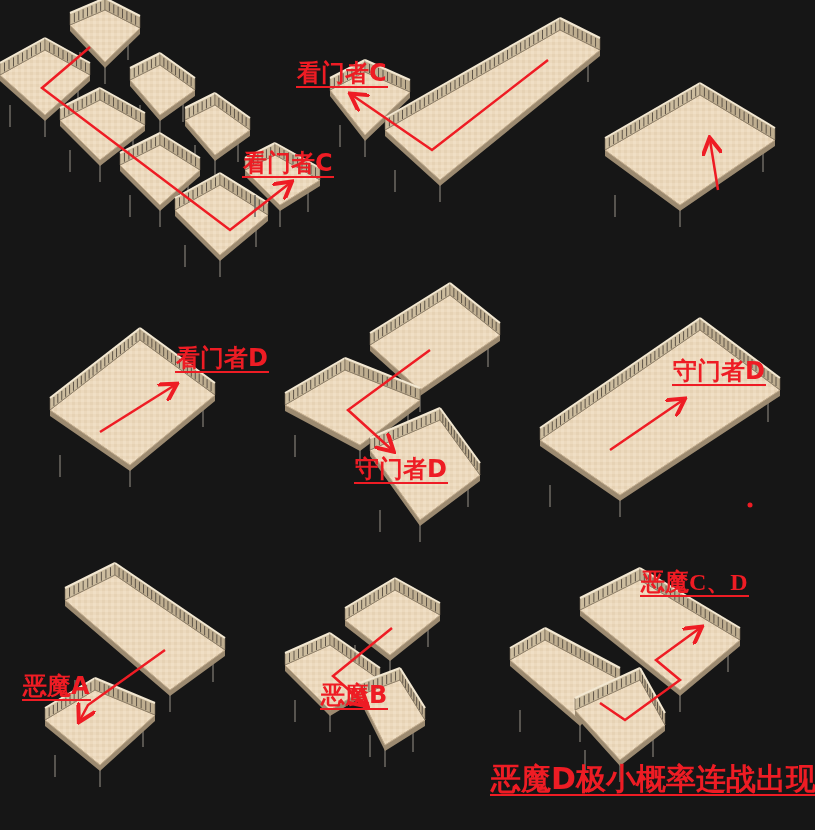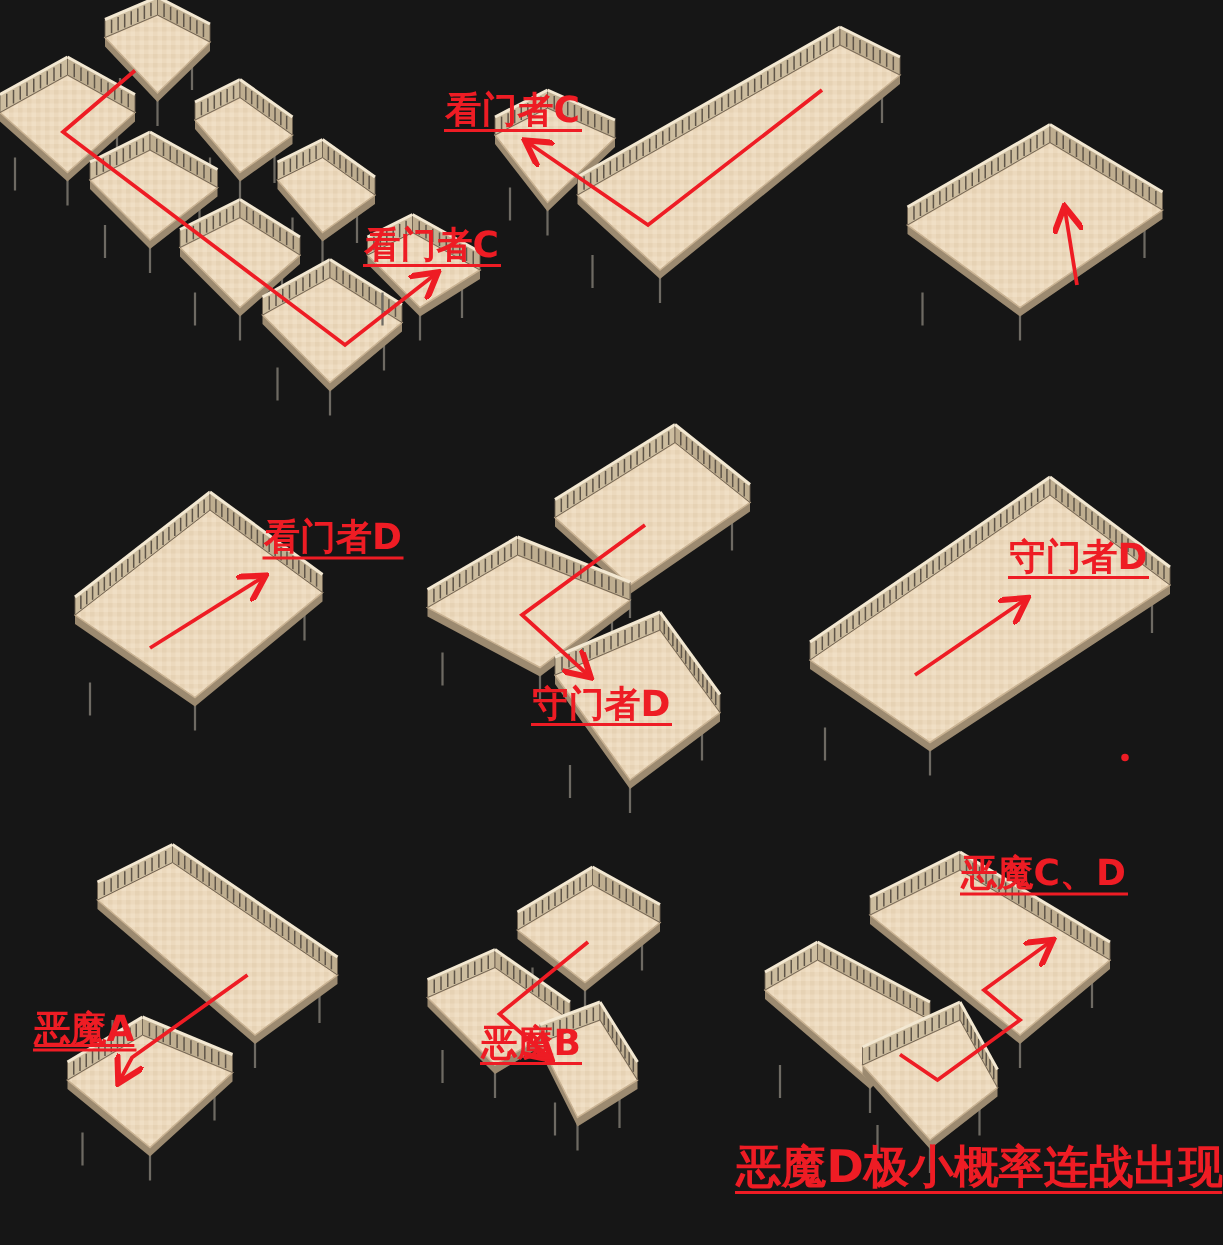--- a/index.html
+++ b/index.html
@@ -885,18 +885,18 @@
         <polyline points="600,703 625,720 680,680 656,660 700,628" fill="none" stroke="#ee1c24" stroke-width="2.5" stroke-linejoin="miter" marker-end="url(#arrowhead)"></polyline>
         <circle cx="750" cy="505" r="2.5" fill="#ee1c24"></circle>
       </g>
   </svg>
   <div id="labels">
       <div class="label" style="left: 296px; top: 60px;">看门者C</div>
       <div class="label" style="left: 242px; top: 150px;">看门者C</div>
       <div class="label" style="left: 132px; top: 345px; margin-left: 43px;">看门者D</div>
       <div class="label" style="left: 354px; top: 456px;">守门者D</div>
       <div class="label" style="left: 672px; top: 358px;">守门者D</div>
-      <div class="label" style="left: 22px; top: 673px; text-decoration: underline;">恶魔A</div>
+      <div class="label" style="left: 22px; top: 673px;">恶魔A</div>
       <div class="label" style="left: 320px; top: 682px;">恶魔B</div>
-      <div class="label" style="left: 640px; top: 569px;">恶魔C、D</div>
+      <div class="label" style="left: 640px; top: 569px; font-family: Liberation Serif, serif;">恶魔C、D</div>
       <div class="label big" style="left: 478px; top: 764px;">恶魔D极小概率连战出现</div>
     </div>
 </div>
 
 </body></html>

